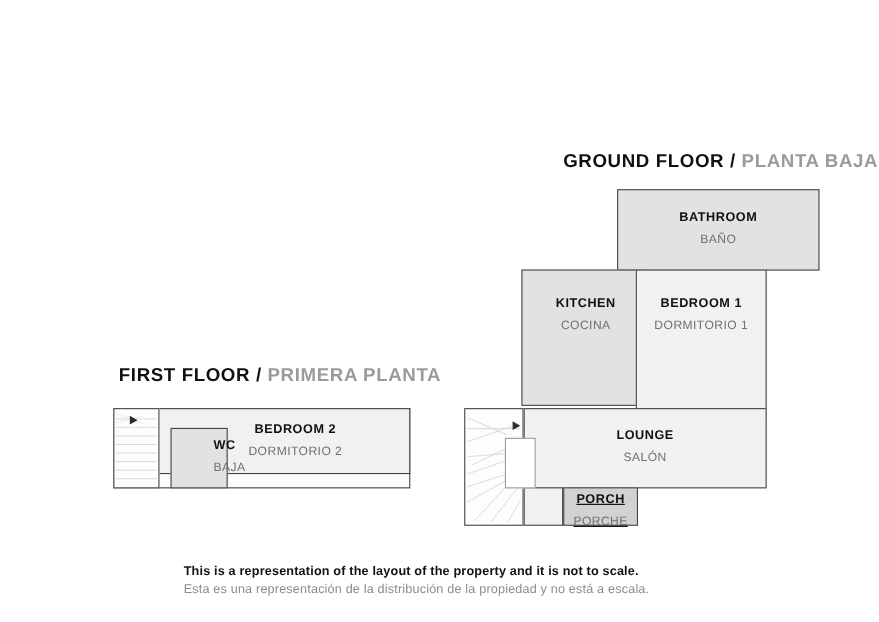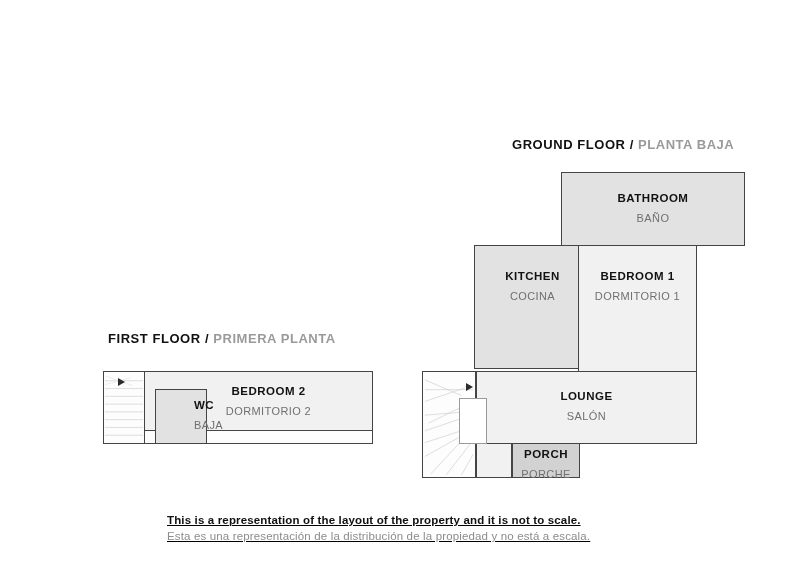--- a/index.html
+++ b/index.html
@@ -19,21 +19,21 @@
     position: absolute;
     left: 0;
     top: 0;
     width: 799px;
     height: 565px;
   }
 
   
   .floor-heading {
     position: absolute;
-    font-size: 13px;
+    font-size: 17px;
     letter-spacing: 0.55px;
     white-space: nowrap;
     color: #1a1a1a;
   }
   .floor-heading .en {
     font-weight: bold;
     color: #111111;
   }
   .floor-heading .sep {
     font-weight: bold;
@@ -134,21 +134,20 @@
     border: 1.4px solid #9a9a9a;
     background: #ffffff;
   }
 
   
   #disclaimer {
     position: absolute;
     left: 167px;
     top: 512px;
     width: 520px;
-    text-decoration: underline;
   }
   #disclaimer .line-en {
     display: block;
     font-weight: bold;
     font-size: 11.5px;
     color: #111111;
     line-height: 16px;
     letter-spacing: 0.15px;
   }
   #disclaimer .line-es {
@@ -192,21 +191,21 @@
   <div class="room fill-pale" id="room-lounge">
     <div class="room-labels" style="top:17px;">
       <span class="room-en">LOUNGE</span>
       <span class="room-es">SALÓN</span>
     </div>
   </div>
 
   <div class="room fill-pale" id="ground-lobby"></div>
 
   <div class="room fill-mid" id="room-porch">
-    <div class="room-labels" style="top:3px;">
+    <div class="room-labels" style="top:3px;text-decoration:underline;">
       <span class="room-en">PORCH</span>
       <span class="room-es">PORCHE</span>
     </div>
   </div>
 
   <div class="room fill-white" id="ground-stairwell">
     <svg class="stair-svg" viewBox="0 0 54 107" preserveAspectRatio="none">
       <g stroke="#cfcfcf" stroke-width="0.7" fill="none">
         <line x1="2" y1="18" x2="52" y2="18"></line>
         <line x1="2" y1="8" x2="40" y2="24"></line>

